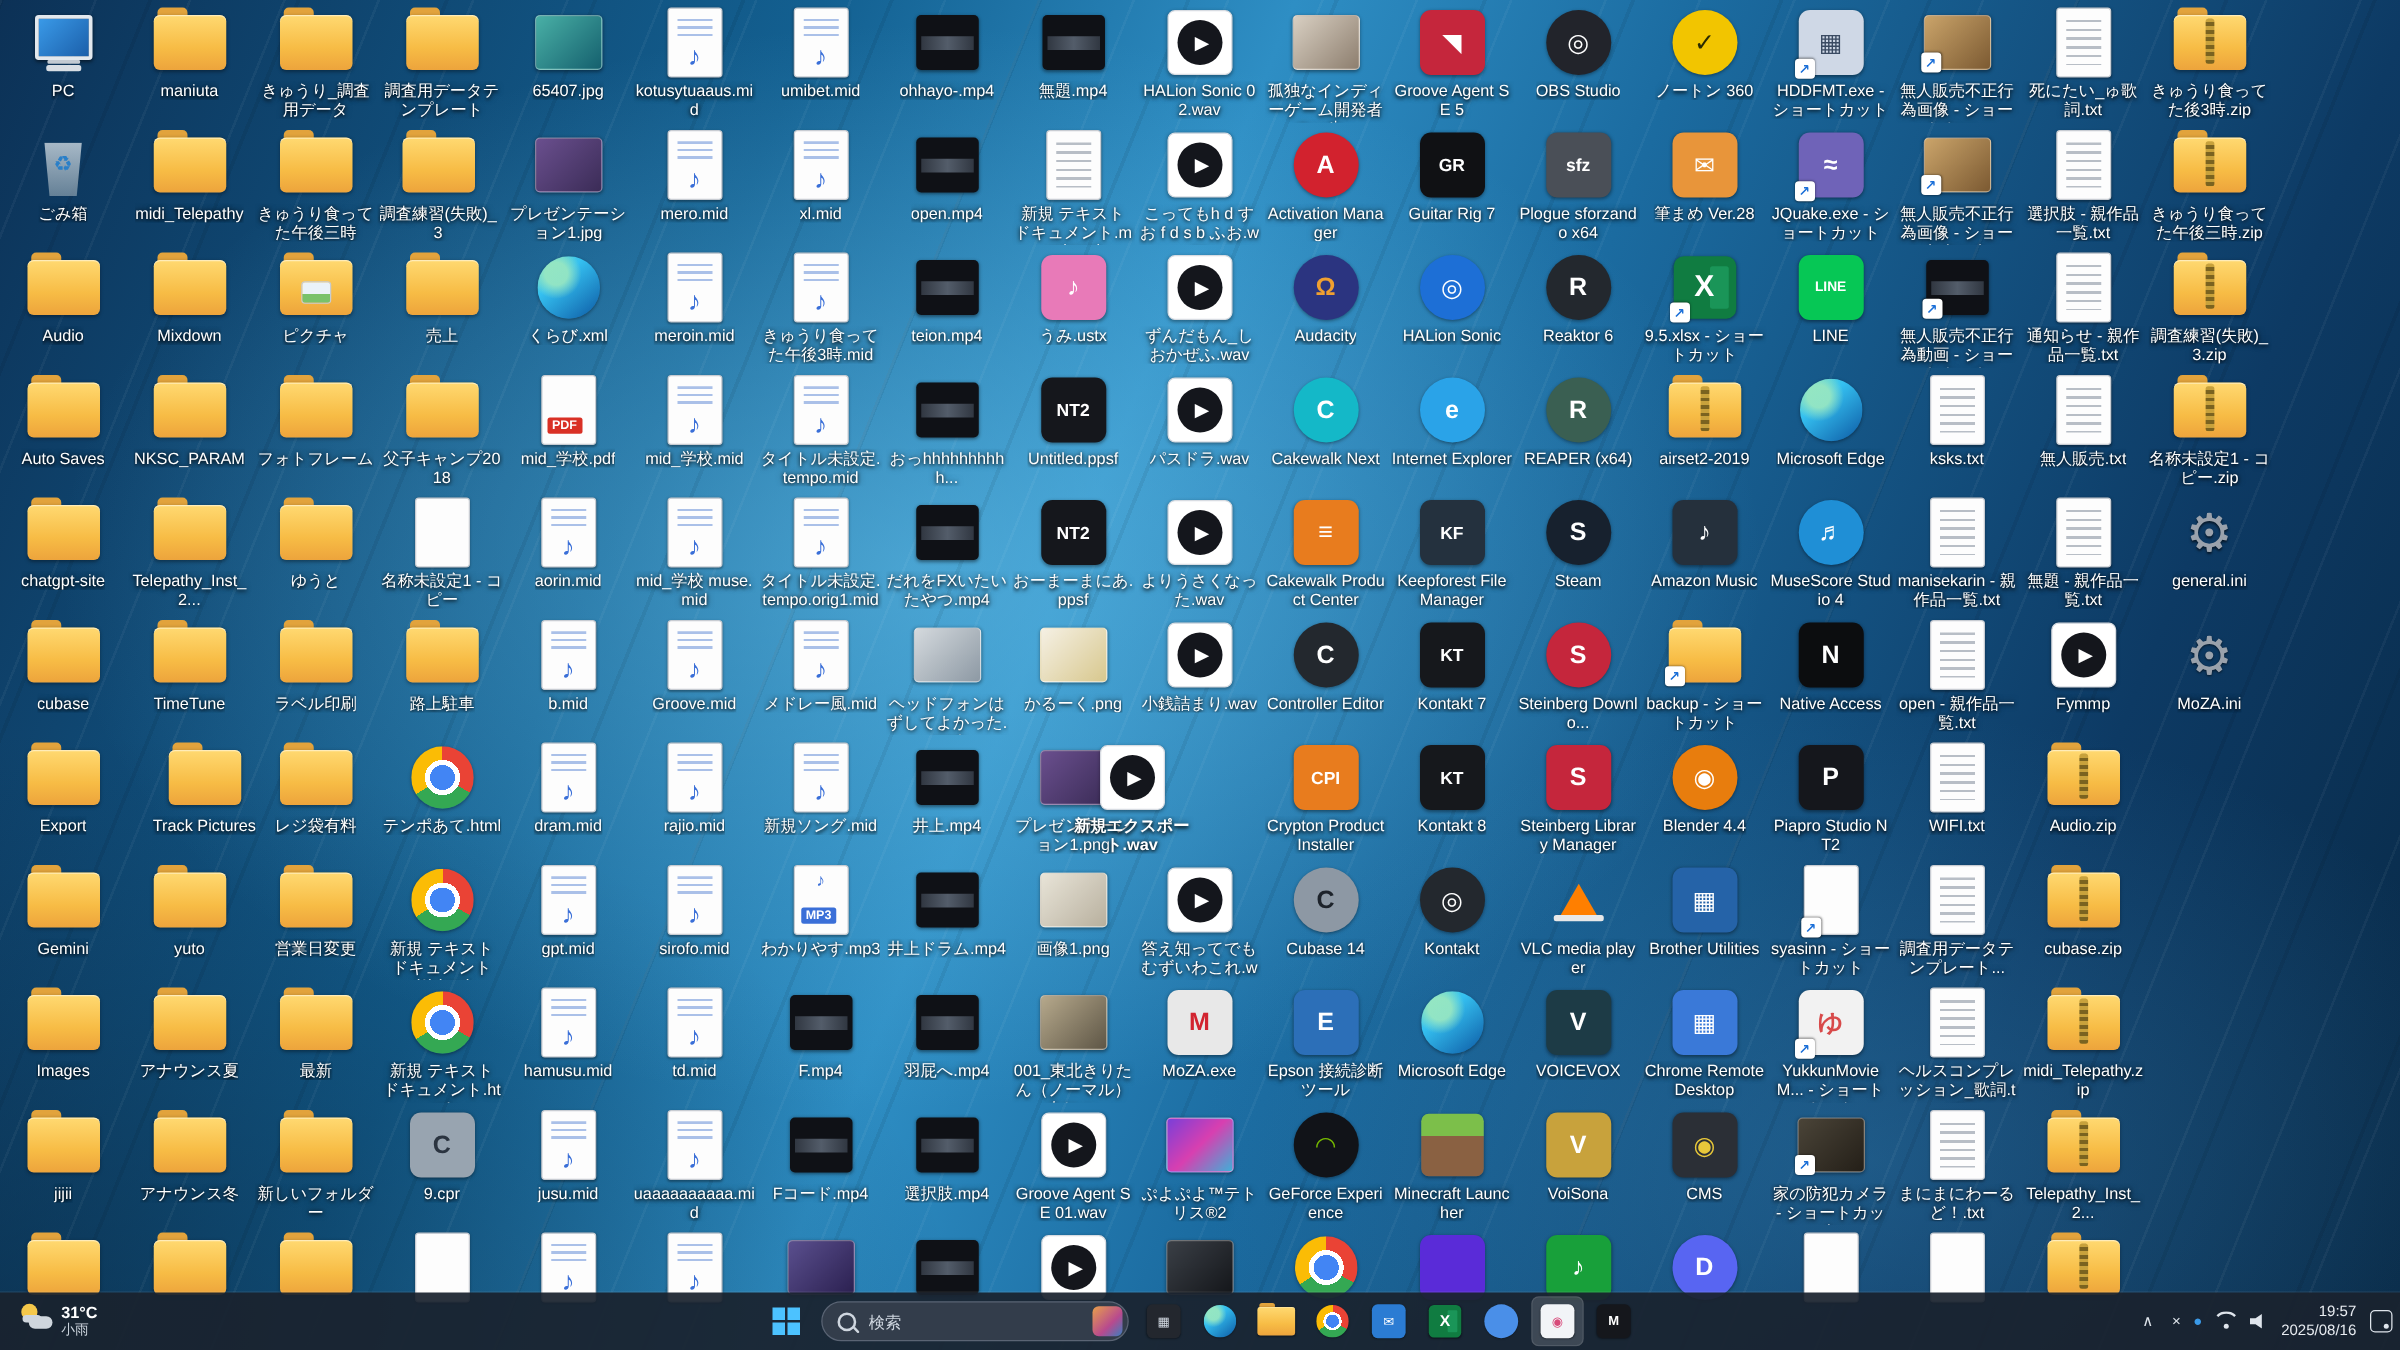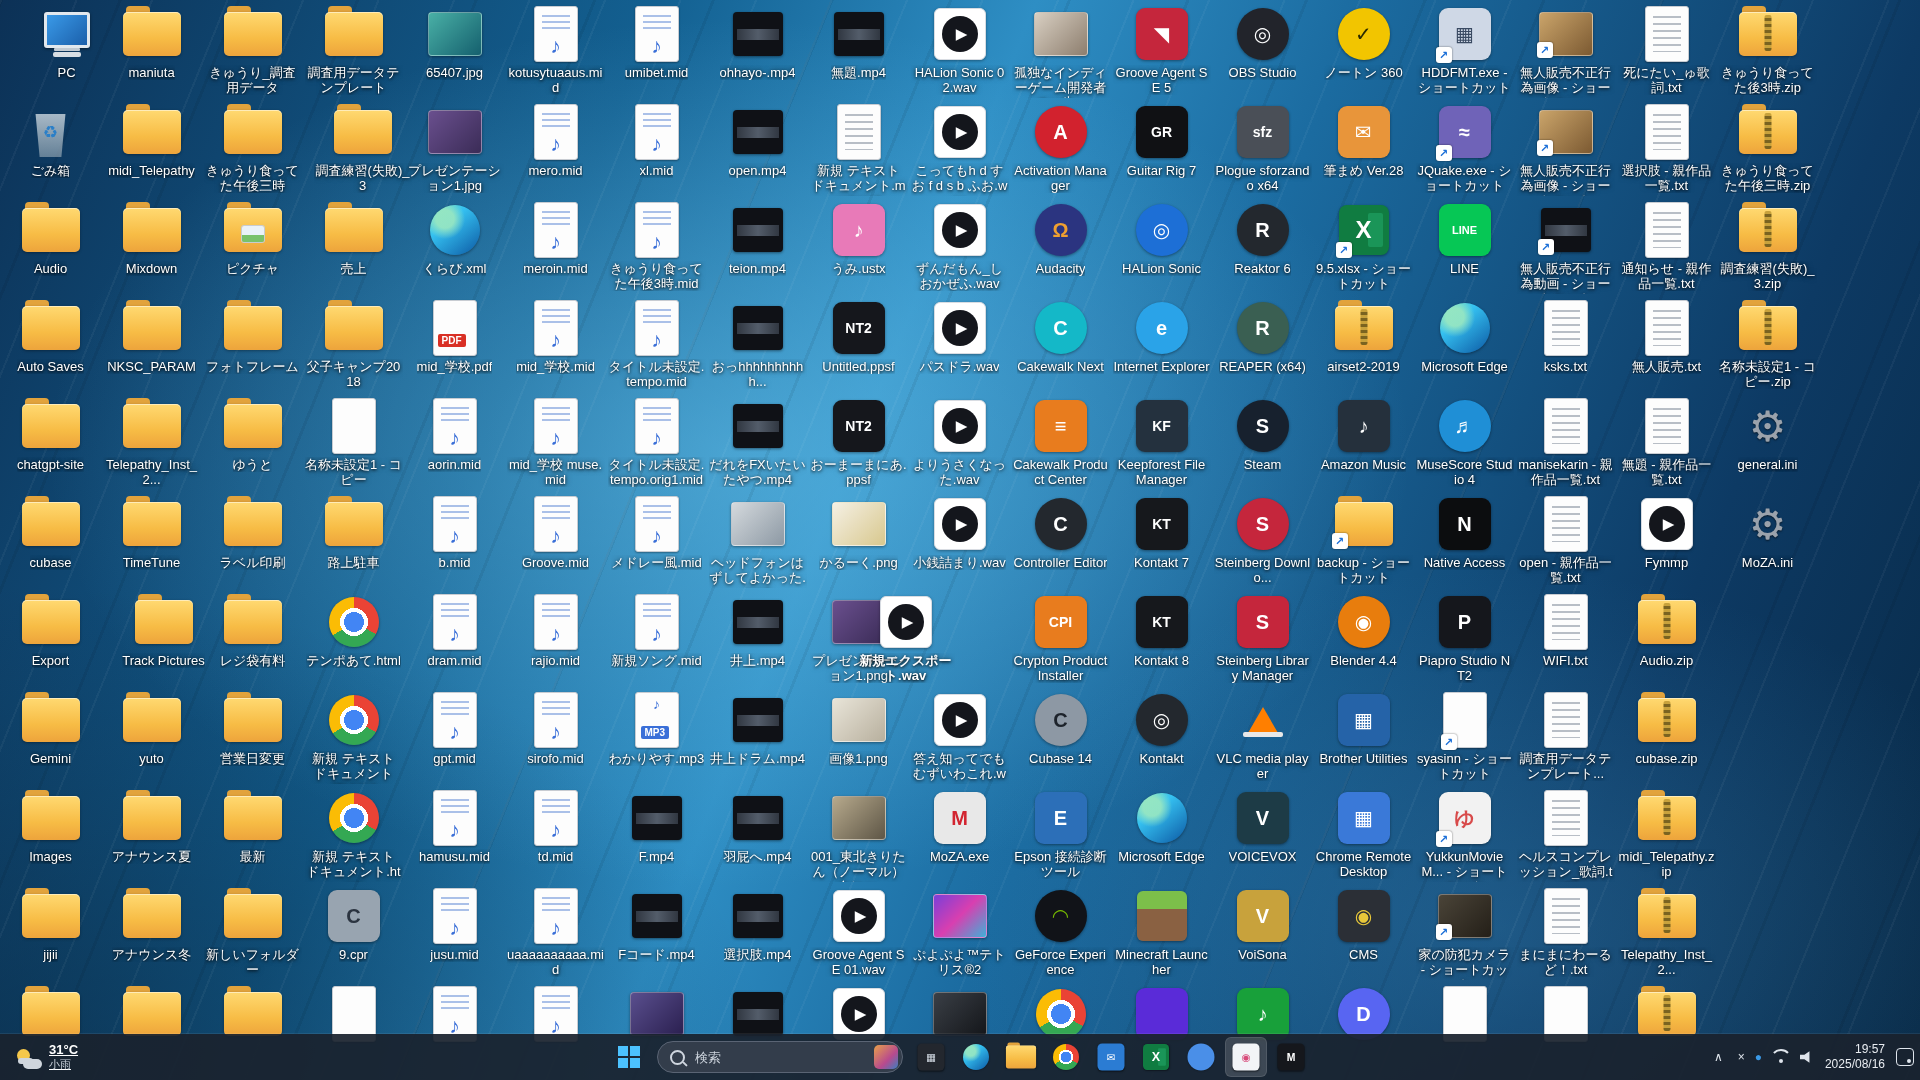--- a/index.html
+++ b/index.html
@@ -85,21 +85,21 @@
   .t-vlc{width:50px;height:50px;}
   .t-vlc::before{content:"";position:absolute;left:50%;transform:translateX(-50%);bottom:12px;
       border-left:15px solid transparent;border-right:15px solid transparent;border-bottom:26px solid #ff7f00;}
   .t-vlc::after{content:"";position:absolute;left:50%;transform:translateX(-50%);bottom:8px;width:40px;height:5px;background:#e8e8e8;border-radius:2px;}
   .t-mc{width:50px;height:50px;border-radius:6px;box-shadow:0 1px 3px rgba(0,0,0,.4);
       background:linear-gradient(180deg,#7cbf4a 0 36%,#8a6142 36%);}
   
   .taskbar{position:absolute;left:0;right:0;bottom:0;height:46px;z-index:50;
       background:rgba(26,34,46,.93);box-shadow:0 -1px 0 rgba(255,255,255,.07);display:flex;align-items:center;}
   .tb-left{position:absolute;left:6px;display:flex;align-items:center;height:100%;}
-  .weather{display:flex;align-items:flex-end;gap:7px;padding:3px 10px;border-radius:6px;color:#fff;text-decoration:underline;}
+  .weather{display:flex;align-items:flex-start;gap:7px;padding:3px 10px;border-radius:6px;color:#fff;}
   .wicon{width:26px;height:22px;position:relative;flex:none;}
   .wicon::before{content:"";position:absolute;left:1px;top:0;width:13px;height:13px;border-radius:50%;background:#f5c84a;}
   .wicon::after{content:"";position:absolute;right:0;bottom:2px;width:19px;height:10px;border-radius:6px;background:#cfd6dd;box-shadow:-7px -3px 0 -2px #cfd6dd;}
   .wtxt{display:flex;flex-direction:column;line-height:14px;}
   .wtemp{font-size:13px;font-weight:700;color:#fff;}
   .wdesc{font-size:11px;color:#cdd5de;}
   .tb-center{position:absolute;left:50%;transform:translateX(-50%);display:flex;align-items:center;gap:7px;height:100%;}
   .tb-start{width:42px;height:40px;border:none;background:transparent;display:flex;align-items:center;justify-content:center;border-radius:6px;cursor:pointer;}
   .winlogo{display:grid;grid-template-columns:10px 10px;grid-template-rows:10px 10px;gap:2px;}
   .winlogo i{background:#4cc2ff;display:block;}
@@ -125,21 +125,21 @@
   .notif{width:16px;height:16px;border:1.5px solid #dfe5ec;border-radius:4px;position:relative;cursor:pointer;}
   .notif::after{content:"";position:absolute;right:2px;bottom:2px;width:4px;height:4px;border-radius:50%;background:#dfe5ec;}
 </style>
 </head>
 <body>
 
 <div class="wallpaper"></div>
 <div class="streaks"></div>
 
 <div class="grid">
-    <div class="di" style="left: 16px; top: 0px;">
+    <div class="di" style="left: 0px; top: 0px;">
       <div class="icwrap">
         <div class="ic t-pc"></div>
       </div>
       <div class="lb">PC</div>
     </div>
     <div class="di" style="left: 101px; top: 0px;">
       <div class="icwrap">
         <div class="ic t-folder"></div>
       </div>
       <div class="lb">maniuta</div>
@@ -264,21 +264,21 @@
         <div class="ic t-folder"></div>
       </div>
       <div class="lb">midi_Telepathy</div>
     </div>
     <div class="di" style="left: 202px; top: 98px;">
       <div class="icwrap">
         <div class="ic t-folder"></div>
       </div>
       <div class="lb">きゅうり食ってた午後三時</div>
     </div>
-    <div class="di" style="left: 312px; top: 98px;">
+    <div class="di" style="left: 300px; top: 98px;">
       <div class="icwrap">
         <div class="ic t-folder"></div>
       </div>
       <div class="lb">調査練習(失敗)_3</div>
     </div>
     <div class="di" style="left: 404px; top: 98px;">
       <div class="icwrap">
         <div class="ic t-img" style="background: linear-gradient(135deg, rgb(106, 79, 142), rgb(59, 44, 87));"></div>
       </div>
       <div class="lb">プレゼンテーション1.jpg</div>

